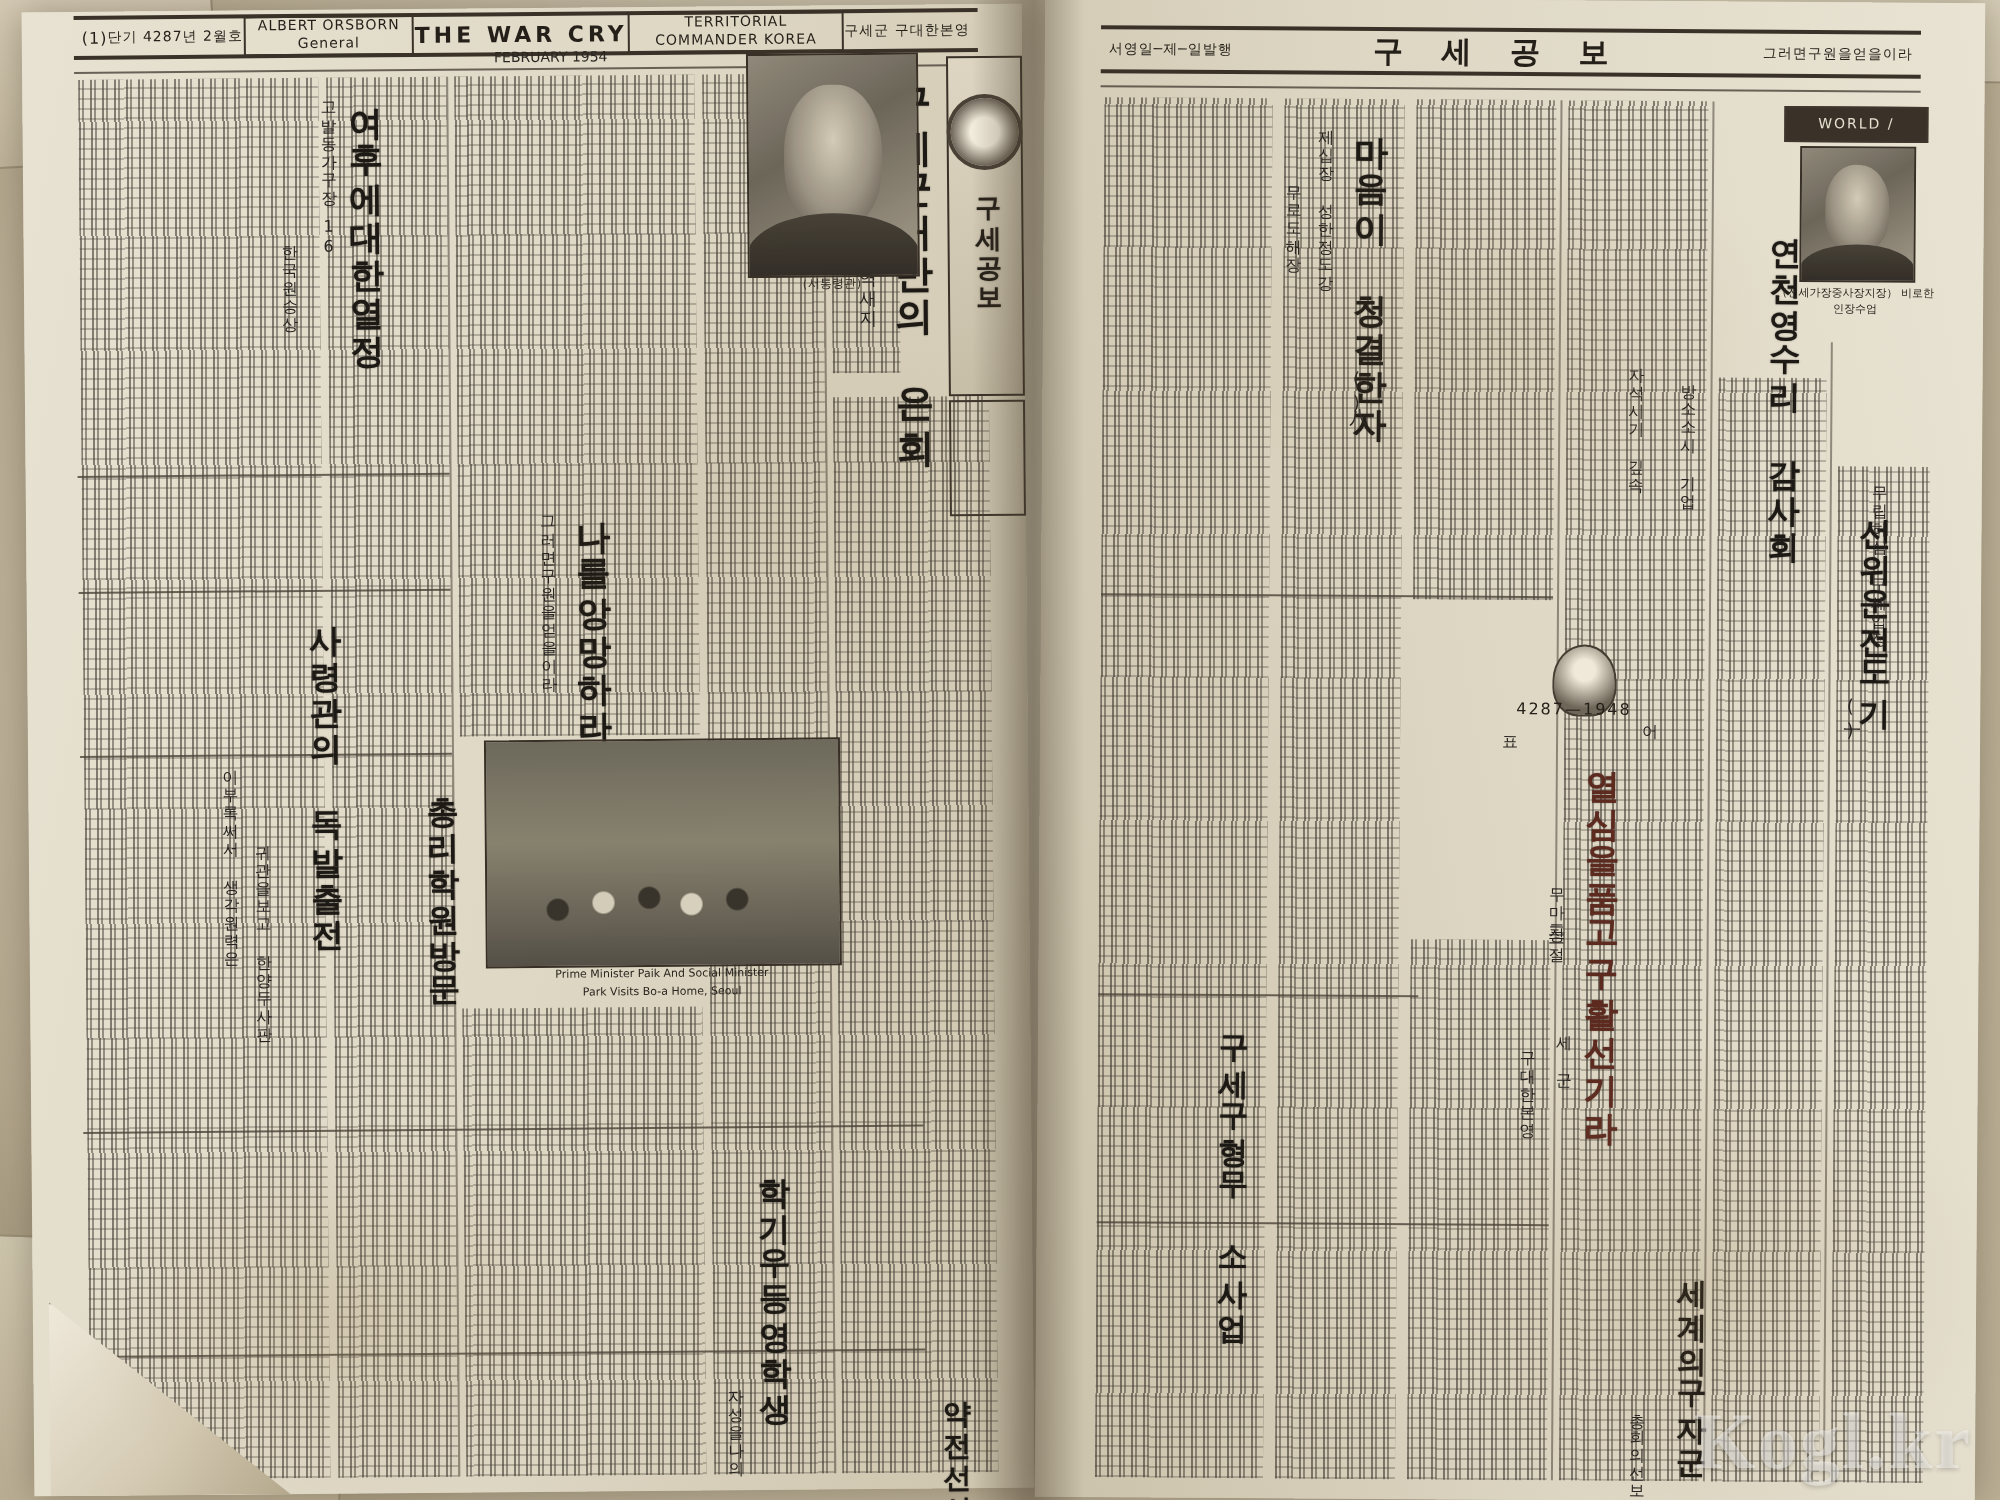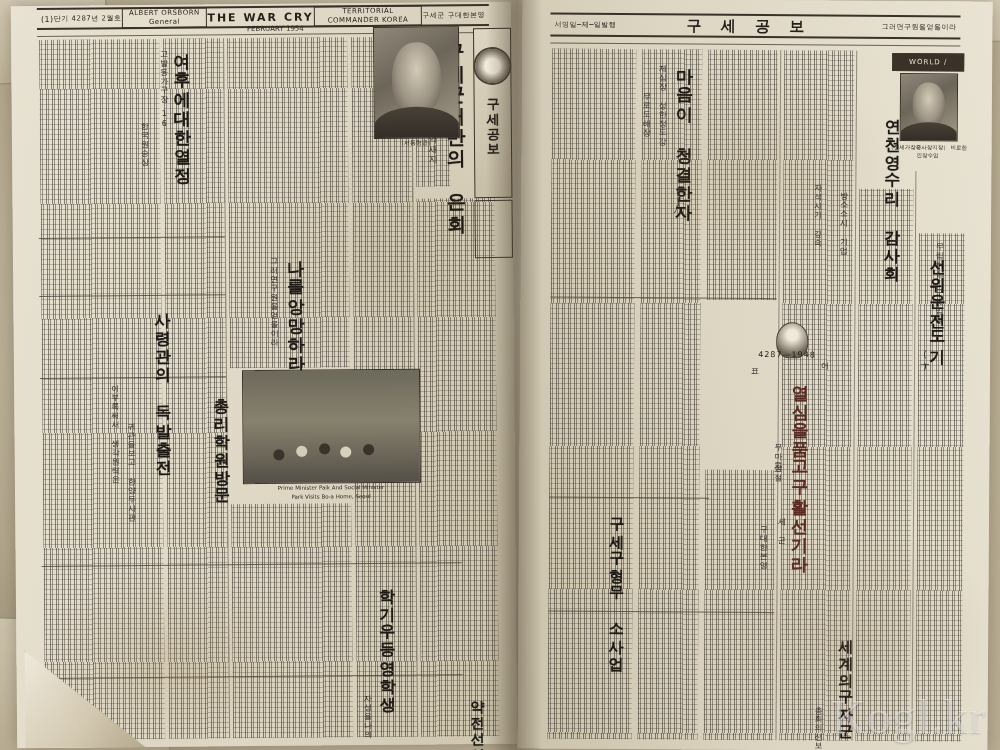--- a/index.html
+++ b/index.html
@@ -154,21 +154,21 @@
     position:absolute;width:26px;height:30px;
     background:radial-gradient(circle at 50% 35%, #f0e9d9 20%, #6e6759 72%);
     border-radius:50% 50% 40% 40%;
     border:1px solid #463d33;
   }
   .box-outline{position:absolute;border:1px solid #3f372d;}
 
   
   #watermark{
     position:absolute;right:14px;bottom:6px;
-    font-size:48px;font-weight:normal;color:rgba(255,255,255,.42);
+    font-size:40px;font-weight:bold;color:rgba(255,255,255,.42);
     letter-spacing:1px;font-family:"Liberation Serif", serif;
     text-shadow:0 1px 2px rgba(0,0,0,.18);
     pointer-events:none;
     margin-top:15px;
   }
   
   #fold{
     position:absolute;left:8px;bottom:0px;width:120px;height:96px;
     background:linear-gradient(135deg,#efe9db 0%,#d5cbb4 60%,#b5a98e 100%);
     clip-path:polygon(0 100%,100% 100%,0 0);

